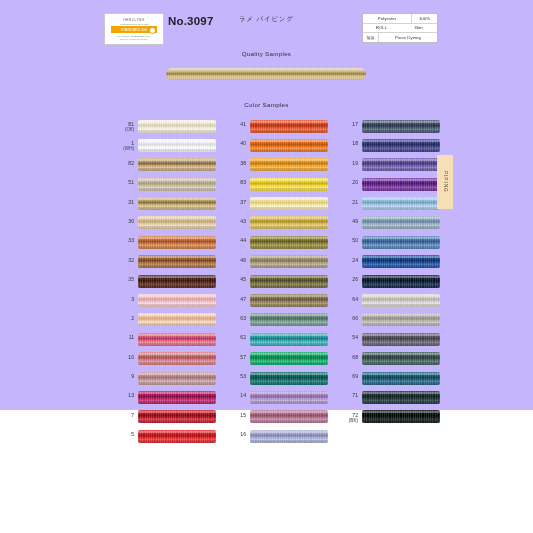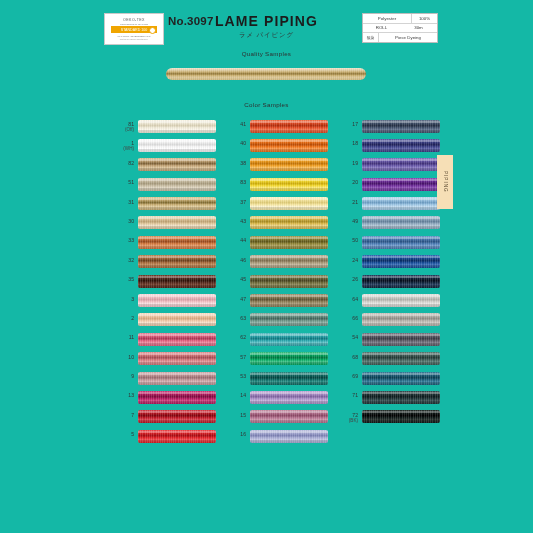--- a/index.html
+++ b/index.html
@@ -1,19 +1,19 @@
 <!DOCTYPE html>
 <html><head>
 <meta charset="utf-8">
 <style>
   html,body{margin:0;padding:0;background:#ffffff;}
   body{width:533px;height:533px;overflow:hidden;
        font-family:"Liberation Sans","DejaVu Sans",sans-serif;
        color:#2b2b2b;-webkit-font-smoothing:none;}
-  .page{position:relative;width:533px;height:533px;background:#14b8a6;}
+  .page{position:relative;width:533px;height:410px;background:#c4b5fd;}
 
   
   .header{position:absolute;left:0;top:0;width:533px;height:58px;}
 
   .oeko{position:absolute;left:104px;top:13px;width:58px;height:30px;
         border:1px solid #c9c9c9;background:#fff;
         display:flex;flex-direction:column;align-items:center;
         justify-content:center;gap:1px;overflow:hidden;}
   .oeko-top{font-size:3.6px;letter-spacing:.4px;color:#555;}
   .oeko-sub{font-size:2.2px;color:#8a8a8a;}
@@ -110,21 +110,20 @@
         <span>STANDARD 100</span>
         <span class="dot"></span>
       </div>
       <div class="oeko-l1">00.0.00000 HOHENSTEIN HTTI</div>
       <div class="oeko-l2">Tested for harmful substances.</div>
     </div>
 
     <div class="art-no">No.3097</div>
 
     <div class="title-wrap">
-      <div class="title">LAME PIPING</div>
       <div class="title-jp">ラメ パイピング</div>
     </div>
 
     <div class="spec">
       <div class="spec-row">
         <div class="spec-c sc-a">Polyester</div>
         <div class="spec-c sc-b">100%</div>
       </div>
       <div class="spec-row">
         <div class="spec-c sc-full">ROLL</div>

